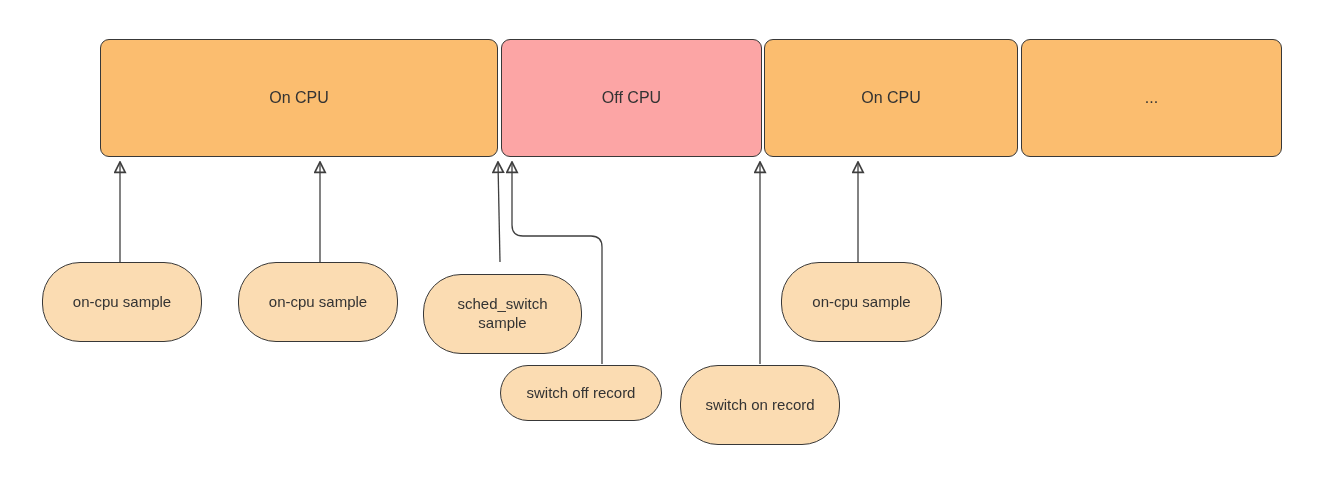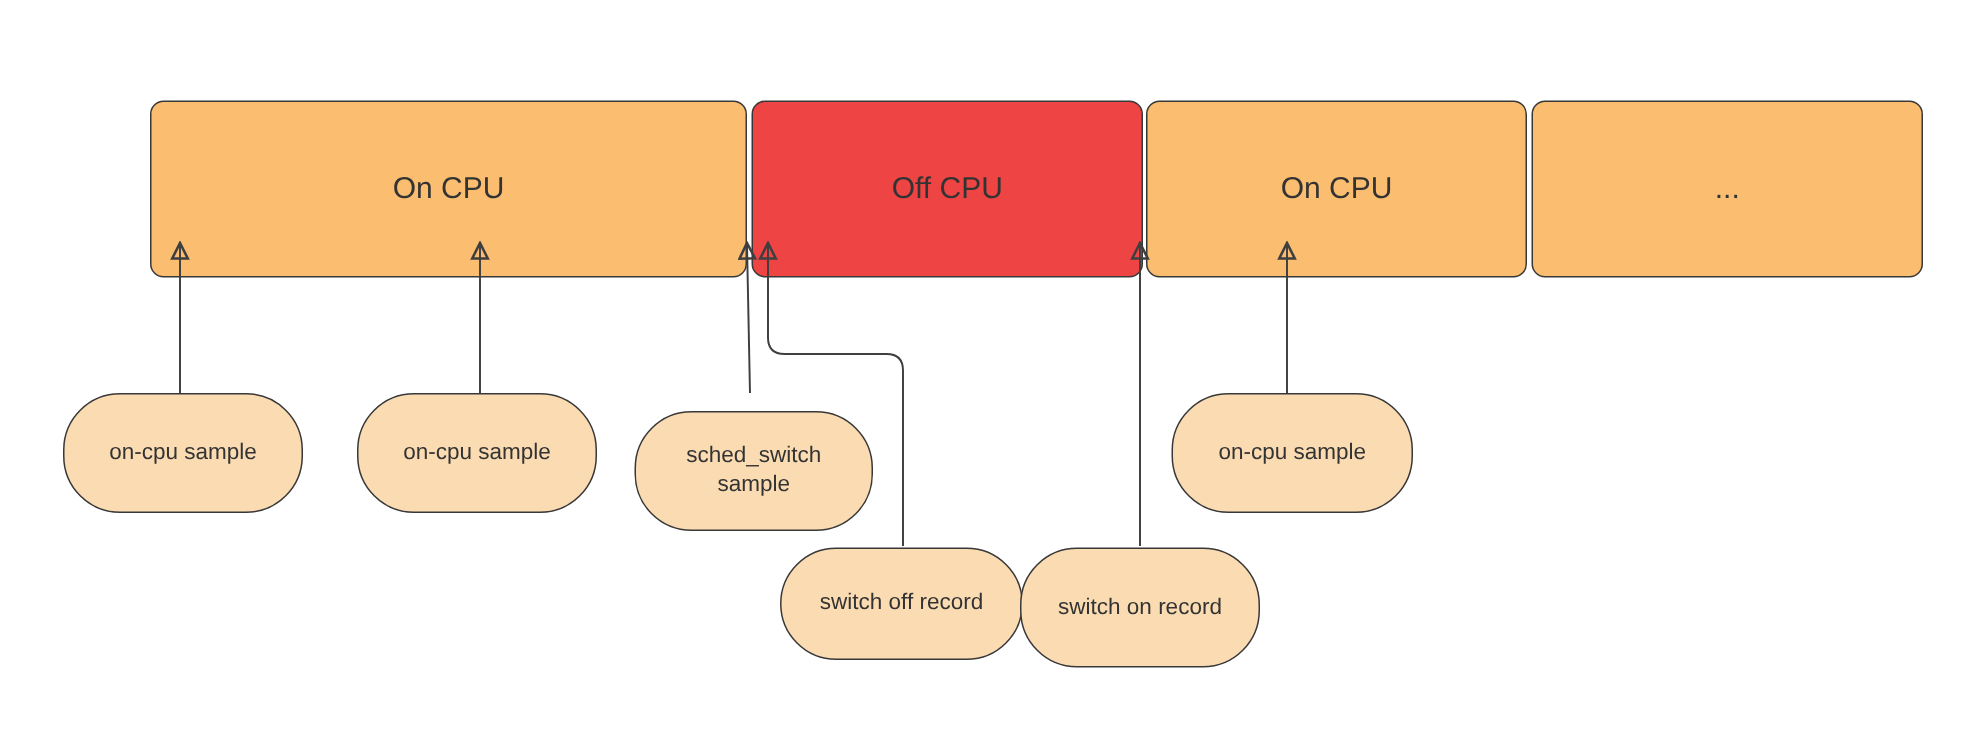--- a/index.html
+++ b/index.html
@@ -16,24 +16,23 @@
     overflow: hidden;
   }
   .seg {
     position: absolute;
     box-sizing: border-box;
     border: 1.6px solid #383838;
     border-radius: 9px;
     display: flex;
     align-items: center;
     justify-content: center;
-    font-size: 20px;
+    font-size: 16px;
     color: #333333;
     z-index: 0;
-    margin-top: 28px;
   }
   .pill {
     position: absolute;
     box-sizing: border-box;
     border: 1.4px solid #383838;
     border-radius: 38px;
     display: flex;
     align-items: center;
     justify-content: center;
     text-align: center;
@@ -58,33 +57,33 @@
   }
   
   #seg0 { left: 100px; top: 39px;  width: 398px; height: 118px; }
   #seg1 { left: 501px; top: 39px;  width: 261px; height: 118px; }
   #seg2 { left: 764px; top: 39px;  width: 254px; height: 118px; }
   #seg3 { left: 1021px; top: 39px; width: 261px; height: 118px; }
   
   #ev0 { left: 42px;  top: 262px; width: 160px; height: 80px; }
   #ev1 { left: 238px; top: 262px; width: 160px; height: 80px; }
   #ev2 { left: 423px; top: 262px; width: 159px; height: 80px; margin-top: 12px; }
-  #ev3 { left: 520px; top: 365px; width: 162px; height: 75px; }
+  #ev3 { left: 500px; top: 365px; width: 162px; height: 56px; }
   #ev4 { left: 680px; top: 365px; width: 160px; height: 80px; }
   #ev5 { left: 781px; top: 262px; width: 161px; height: 80px; }
 </style>
 </head>
 <body>
 
 <div class="canvas">
 
   <div id="seg0" class="seg" style="background-color: rgb(251, 189, 111);">
     <span>On CPU</span>
   </div>
-  <div id="seg1" class="seg" style="background-color: #ef4444;">
+  <div id="seg1" class="seg" style="background-color: #fca5a5;">
     <span>Off CPU</span>
   </div>
   <div id="seg2" class="seg" style="background-color: rgb(251, 189, 111);">
     <span>On CPU</span>
   </div>
   <div id="seg3" class="seg" style="background-color: rgb(251, 189, 111);">
     <span>...</span>
   </div>
 
   <svg class="arrows" width="1320" height="486" viewBox="0 0 1320 486">

